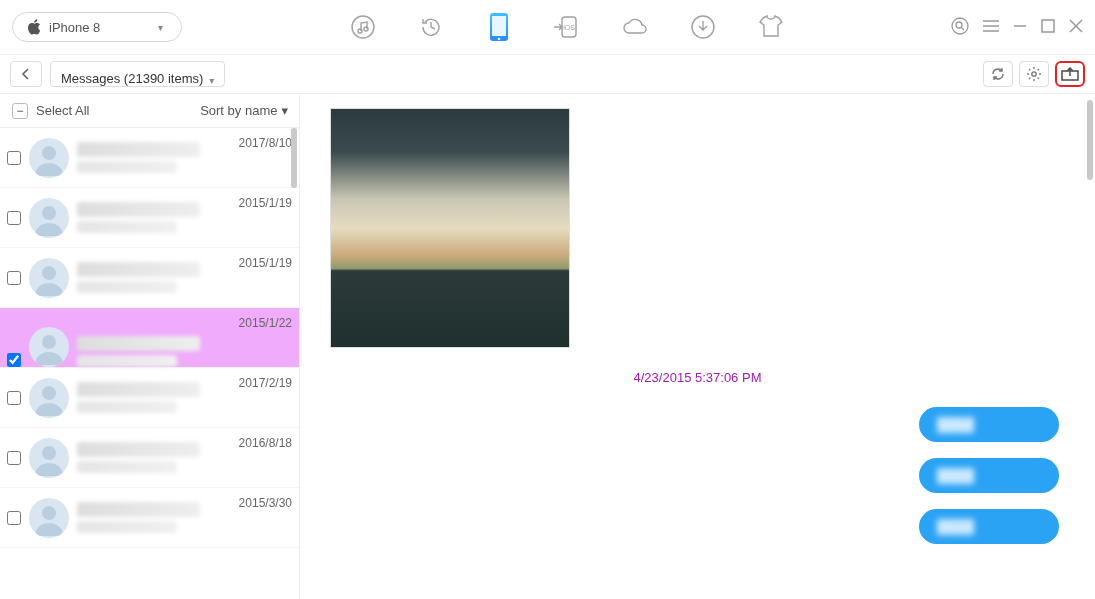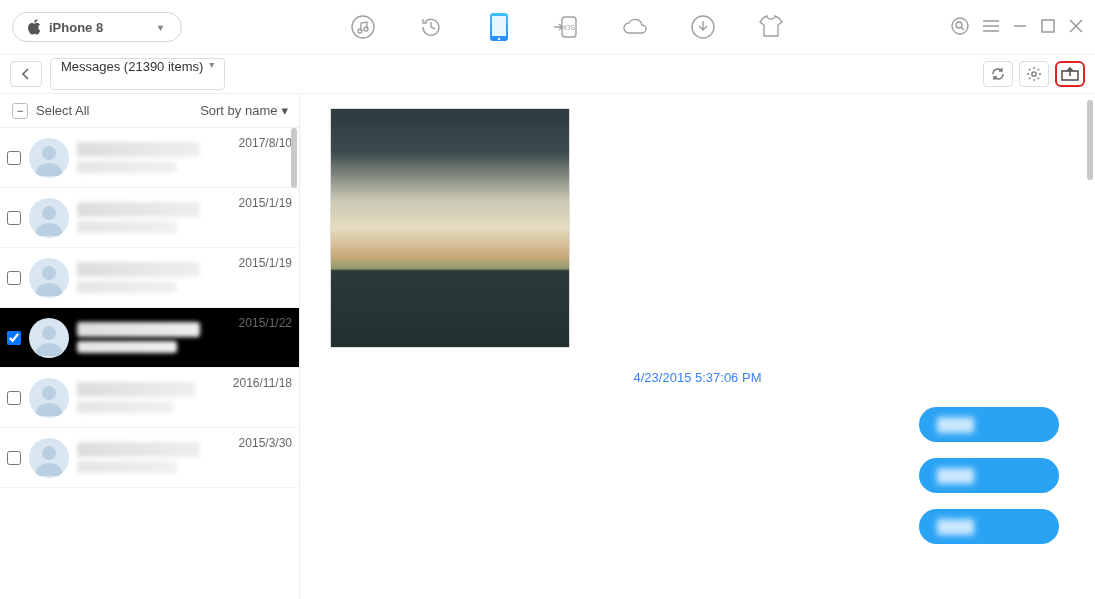--- a/index.html
+++ b/index.html
@@ -1,60 +1,60 @@
 <!DOCTYPE html>
 <html><head>
 <meta charset="utf-8">
 <style>
   * { box-sizing: border-box; margin: 0; padding: 0; font-family: -apple-system, "Segoe UI", Arial, sans-serif; }
   body { width: 1095px; height: 599px; background: #fff; color: #333; font-size: 13px; overflow: hidden; position: relative; }
 
   
   .topbar { height: 54px; display: flex; align-items: center; padding: 0 12px; }
-  .device-pill { display: flex; align-items: center; gap: 8px; border: 1px solid #d6d6d6; border-radius: 18px; height: 30px; padding: 0 18px 0 14px; color: #555; cursor: pointer; min-width: 170px; font-weight: bold; }
+  .device-pill { display: flex; align-items: center; gap: 8px; border: 1px solid #d6d6d6; border-radius: 18px; height: 30px; padding: 0 18px 0 14px; color: #555; cursor: pointer; min-width: 170px; }
   .device-pill svg { fill: #555; }
   .chev { margin-left: auto; font-size: 10px; color: #888; }
   .top-icons { flex: 1; display: flex; justify-content: center; gap: 36px; align-items: center; }
   .top-icon { width: 32px; height: 32px; display: flex; align-items: center; justify-content: center; color: #999; cursor: pointer; }
   .top-icon svg { stroke: #a0a0a0; fill: none; stroke-width: 1.4; }
   .top-icon.phone svg { stroke: none; }
   .win-ctrls { display: flex; align-items: center; gap: 14px; color: #888; }
   .win-ctrls .wc { cursor: pointer; }
 
   
   .subbar { height: 40px; border-top: 1px solid #eee; border-bottom: 1px solid #eee; display: flex; align-items: center; padding: 0 10px; gap: 8px; }
   .back-btn { width: 32px; height: 26px; border: 1px solid #ddd; border-radius: 4px; display: flex; align-items: center; justify-content: center; cursor: pointer; color: #555; }
-  .crumb { height: 32px; border: 1px solid #ddd; border-radius: 4px; display: flex; align-items: flex-start; padding: 0 10px; color: #333; cursor: pointer; gap: 6px; }
+  .crumb { height: 26px; border: 1px solid #ddd; border-radius: 4px; display: flex; align-items: flex-end; padding: 0 10px; color: #333; cursor: pointer; gap: 6px; }
   .subbar-right { margin-left: auto; display: flex; gap: 6px; }
   .sq-btn { width: 30px; height: 26px; border: 1px solid #ddd; border-radius: 4px; display: flex; align-items: center; justify-content: center; cursor: pointer; color: #666; }
   .sq-btn.highlight { border: 2px solid #e02424; border-radius: 6px; }
 
   
   .list-head { height: 34px; display: flex; align-items: center; padding: 0 12px; color: #555; border-bottom: 1px solid #eee; width: 300px; }
   .list-head .sel-toggle { width: 16px; height: 16px; border: 1px solid #bbb; border-radius: 3px; margin-right: 8px; display: flex; align-items: center; justify-content: center; font-size: 12px; line-height: 1; }
   .list-head .sort { margin-left: auto; cursor: pointer; display: flex; align-items: flex-end; gap: 4px; }
 
   
   .main { display: flex; height: calc(599px - 54px - 40px); }
   .sidebar { width: 300px; border-right: 1px solid #eee; overflow-y: auto; position: relative; }
   .scroll-thumb { position: absolute; right: 2px; top: 34px; width: 6px; height: 60px; background: #c9c9c9; border-radius: 3px; }
   .row { height: 60px; display: flex; align-items: center; padding: 0 7px; gap: 8px; border-bottom: 1px solid #f3f3f3; cursor: pointer; }
-  .row.selected { background: #000000; }
+  .row.selected { background: #f0abfc; align-items: flex-end; }
   .row input[type=checkbox] { width: 14px; height: 14px; }
   .avatar { width: 40px; height: 40px; border-radius: 50%; background: #d9e6f2; display: flex; align-items: center; justify-content: center; overflow: hidden; }
   .avatar svg { fill: #b9cfe0; }
   .row-text { flex: 1; min-width: 0; }
   .row-title { color: #ccc; filter: blur(2px); font-size: 13px; height: 15px; background: linear-gradient(90deg,#ddd,#eee); border-radius: 3px; width: 80%; }
   .row-sub   { color: #ccc; filter: blur(2px); font-size: 12px; height: 12px; margin-top: 4px; background: linear-gradient(90deg,#e5e5e5,#f0f0f0); border-radius: 3px; width: 65%; }
   .row-date { color: #666; font-size: 12px; white-space: nowrap; align-self: flex-start; margin-top: 8px; }
 
   
   .content { flex: 1; padding: 14px 30px; overflow-y: auto; position: relative; }
   .photo { width: 240px; height: 240px; background: linear-gradient(to bottom, #2d3b3e 0%, #3b4a4d 18%, #c9c7b4 38%, #e6dcc0 50%, #c8a978 62%, #8f9a6e 67%, #2c3a3a 68%, #20302f 100%); border: 1px solid #ddd; }
-  .timestamp { text-align: center; color: #3b82f6; margin: 22px 0; font-size: 13px; }
+  .timestamp { text-align: center; color: #a21caf; margin: 22px 0; font-size: 13px; }
   .bubbles { display: flex; flex-direction: column; align-items: flex-end; gap: 16px; padding-right: 6px; }
   .bubble { background: #2aa3f4; color: #8fd2fb; border-radius: 18px; padding: 10px 18px; min-width: 60px; min-height: 18px; filter: blur(0); }
   .bubble.b1 { width: 140px; }
   .bubble.b2 { width: 140px; }
   .bubble.b3 { width: 140px; }
   .bubble span { filter: blur(3px); color: #cfeaff; }
 
   .content-scroll { position: absolute; right: 2px; top: 6px; width: 6px; height: 80px; background: #c9c9c9; border-radius: 3px; }
 </style>
 </head>
@@ -262,21 +262,35 @@
           <div class="avatar">
             <svg width="40" height="40" viewBox="0 0 40 40">
               <circle cx="20" cy="15" r="7"></circle>
               <path d="M6 38c0-8 6-13 14-13s14 5 14 13z"></path>
             </svg>
           </div>
           <div class="row-text">
             <div class="row-title"></div>
             <div class="row-sub"></div>
           </div>
-          <div class="row-date">2016/11/18</div>
+          <div class="row-date">2017/2/19</div>
+        </div>
+        <div class="row">
+          <input type="checkbox" style="">
+          <div class="avatar">
+            <svg width="40" height="40" viewBox="0 0 40 40">
+              <circle cx="20" cy="15" r="7"></circle>
+              <path d="M6 38c0-8 6-13 14-13s14 5 14 13z"></path>
+            </svg>
+          </div>
+          <div class="row-text">
+            <div class="row-title"></div>
+            <div class="row-sub"></div>
+          </div>
+          <div class="row-date">2016/8/18</div>
         </div>
         <div class="row">
           <input type="checkbox" style="">
           <div class="avatar">
             <svg width="40" height="40" viewBox="0 0 40 40">
               <circle cx="20" cy="15" r="7"></circle>
               <path d="M6 38c0-8 6-13 14-13s14 5 14 13z"></path>
             </svg>
           </div>
           <div class="row-text">

